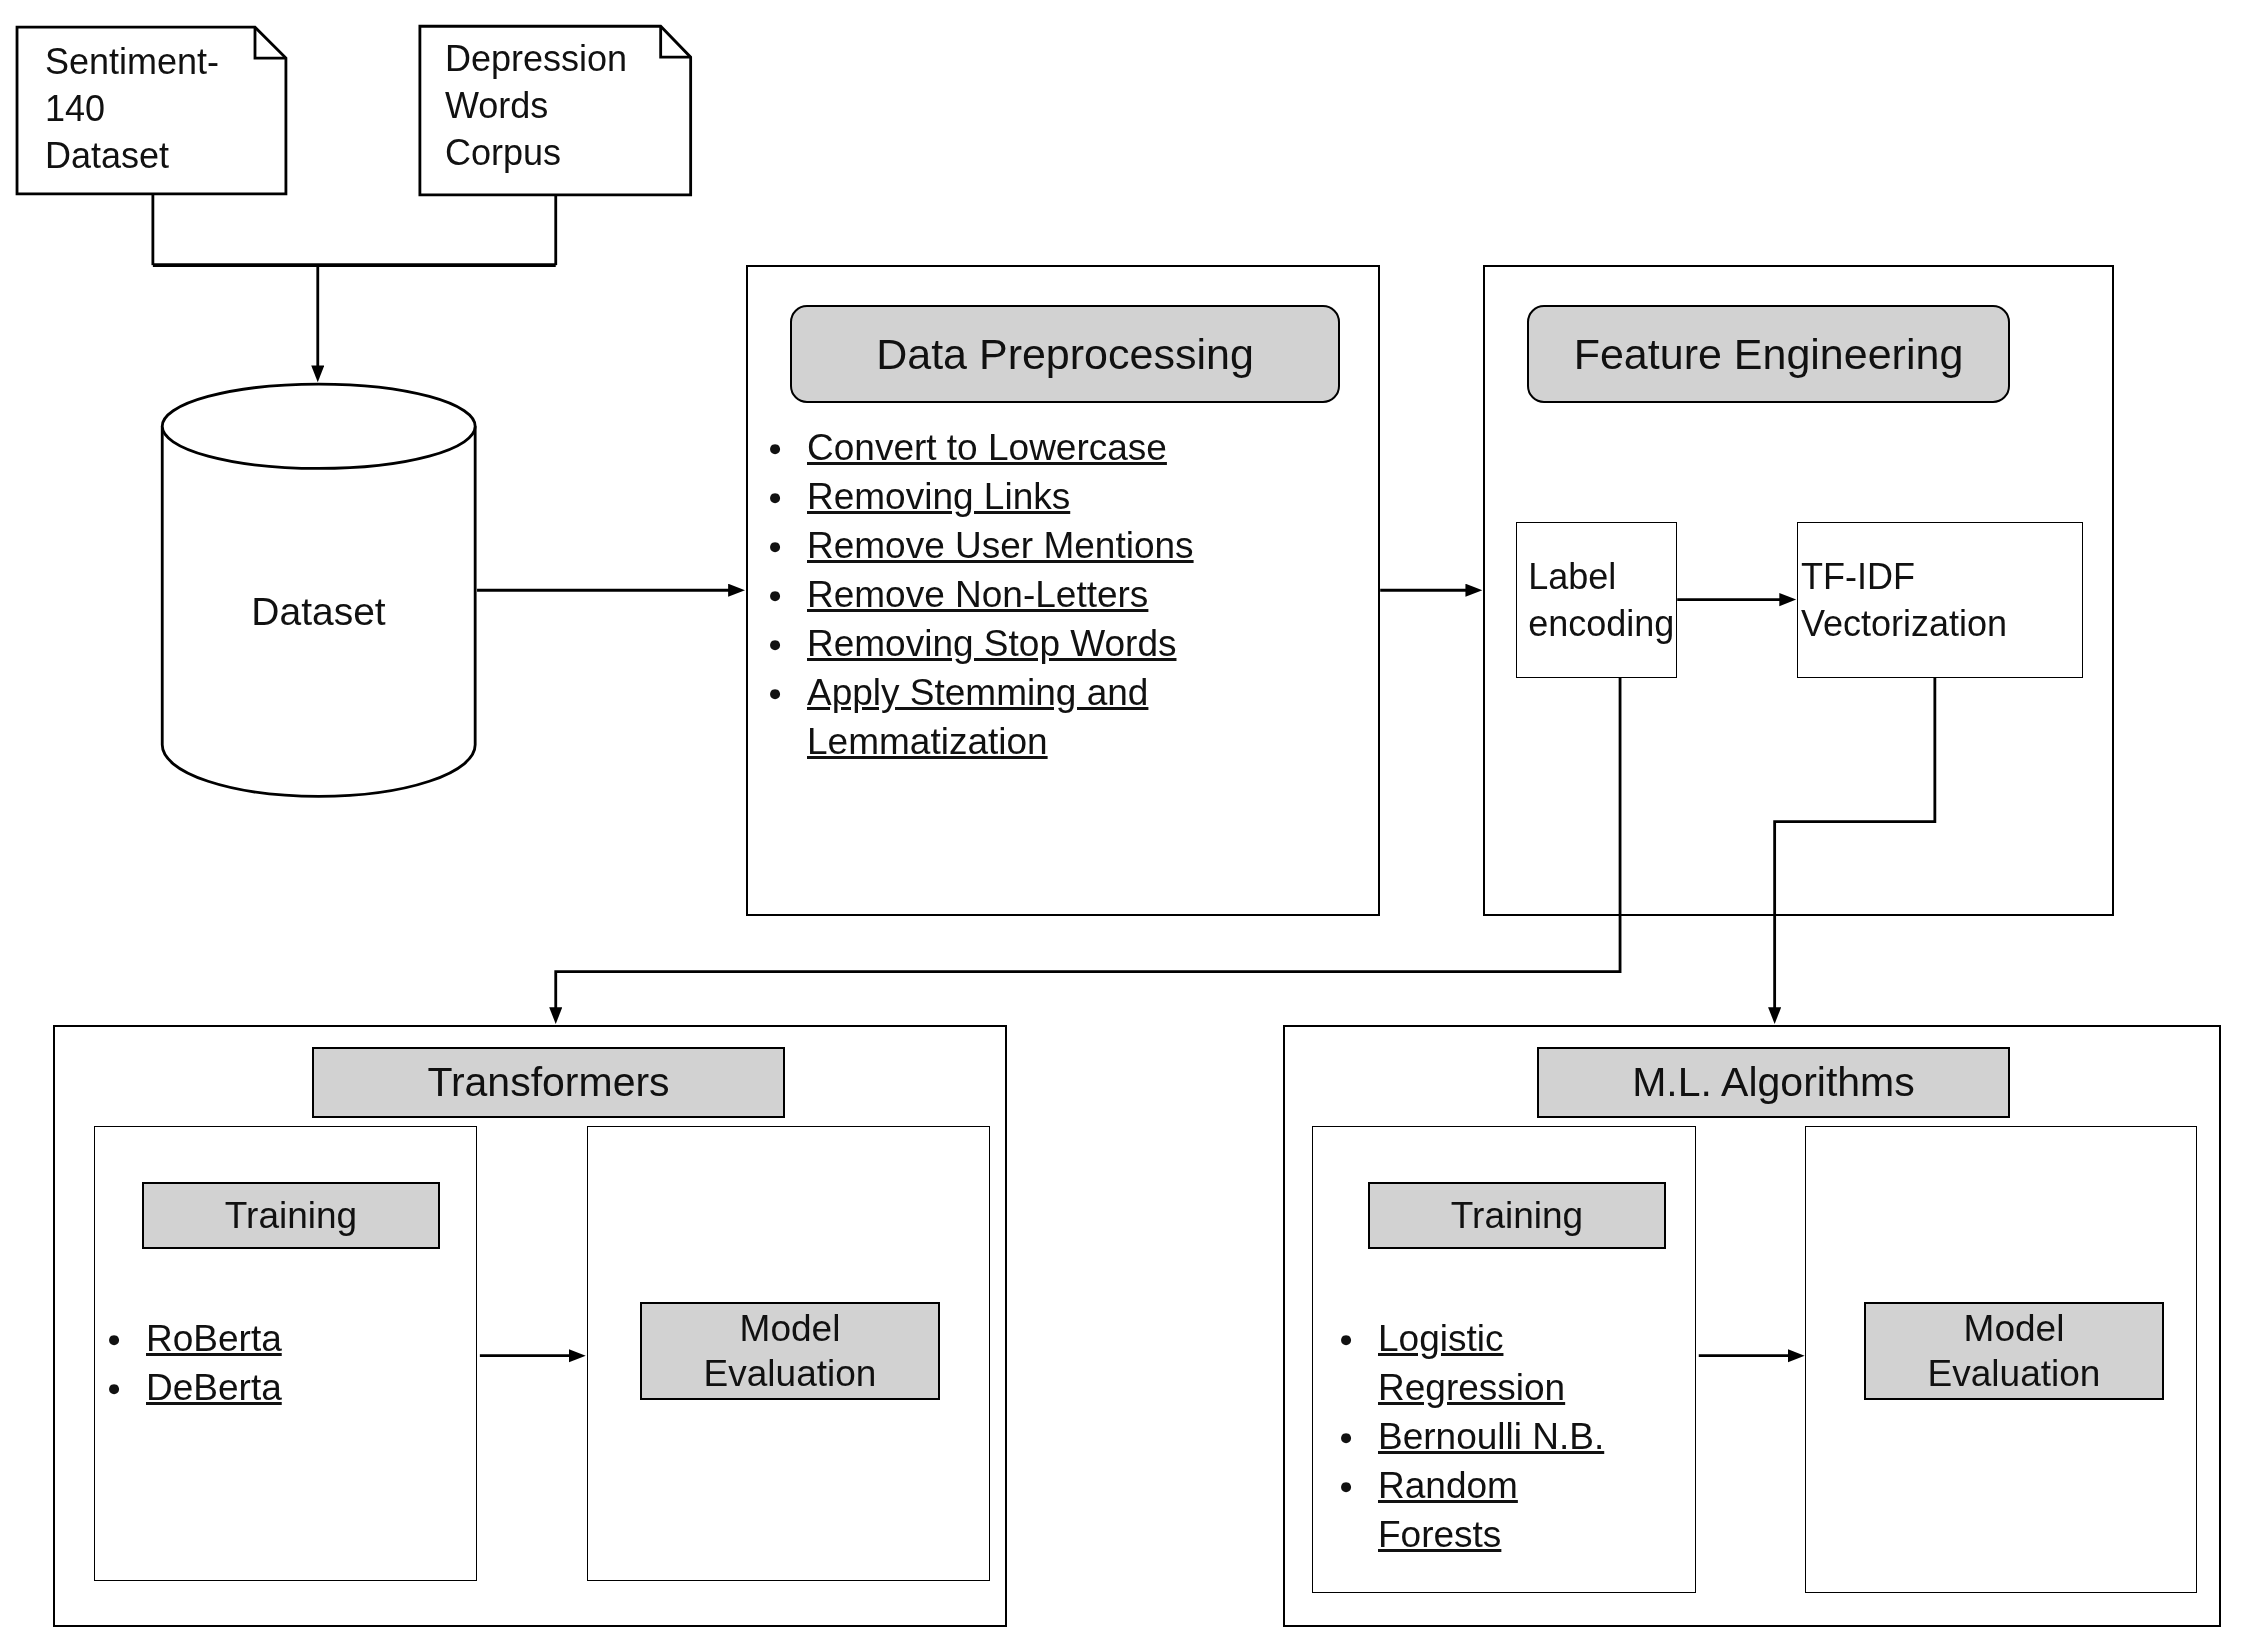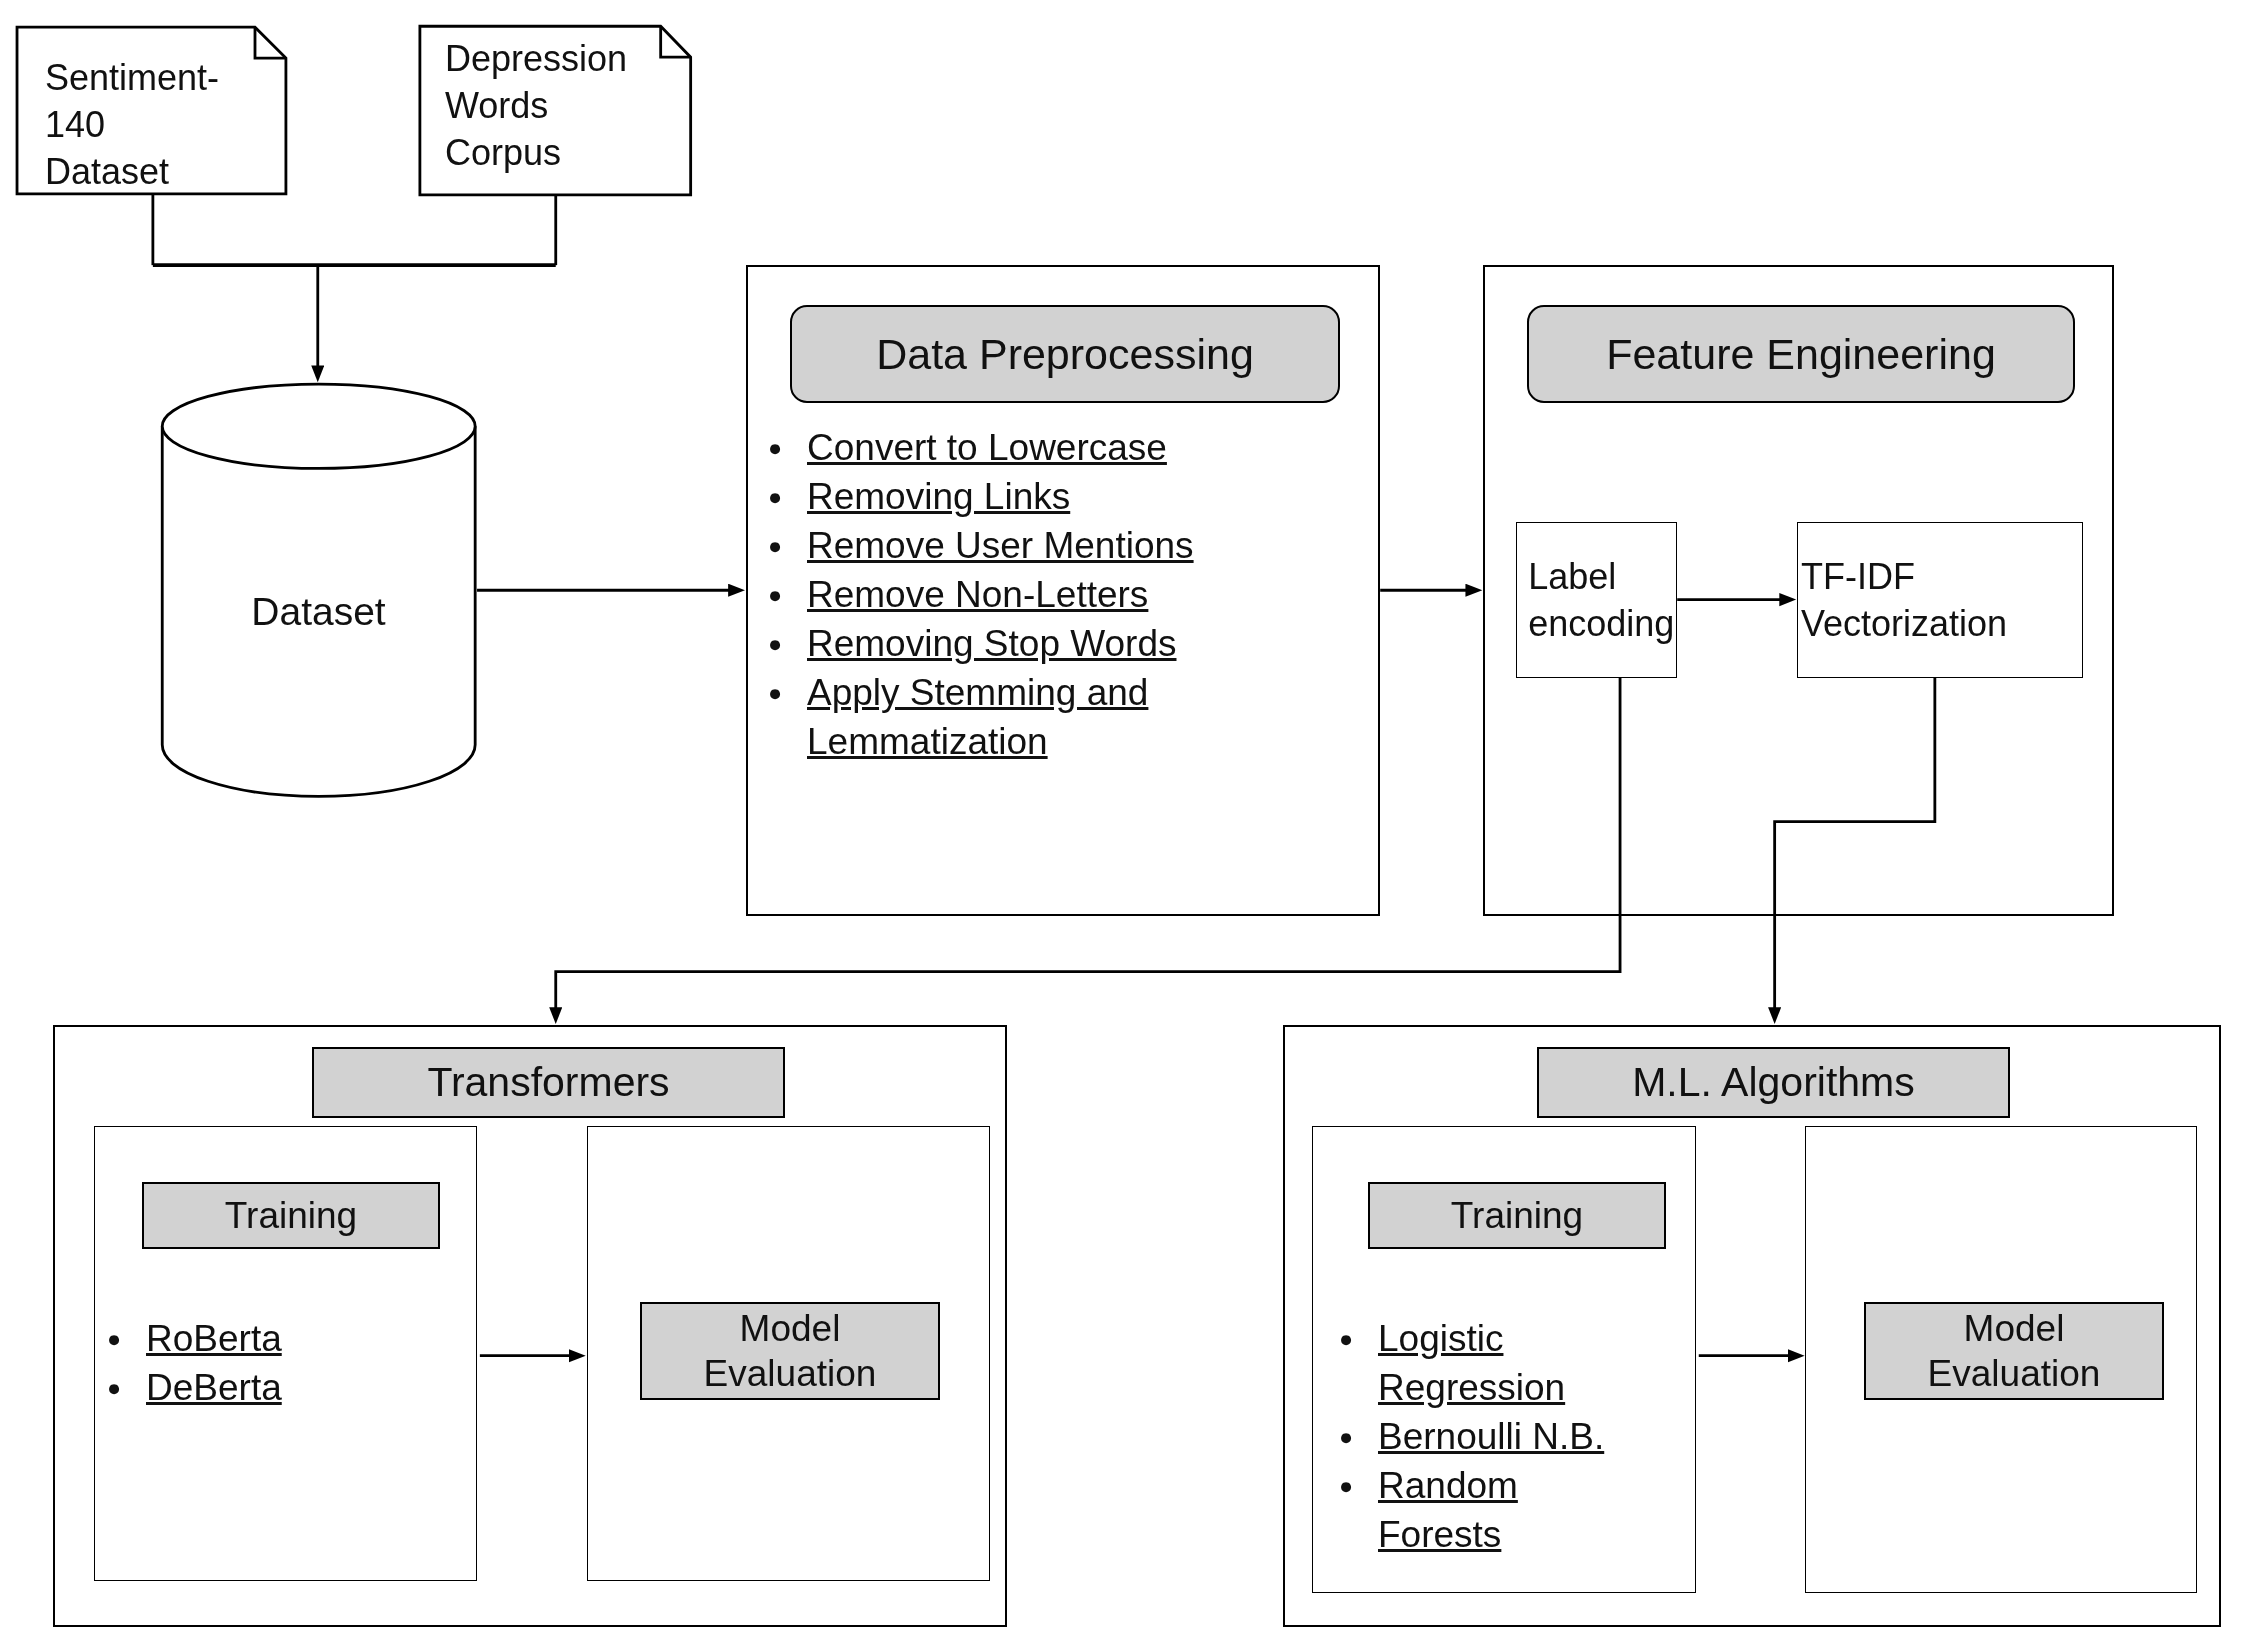--- a/index.html
+++ b/index.html
@@ -47,42 +47,42 @@
     <path d="M339 285 V391" fill="none" stroke="#000" stroke-width="3" marker-end="url(#arw)"></path>
     <path d="M509 630 H778" fill="none" stroke="#000" stroke-width="3" marker-end="url(#arw)"></path>
     <path d="M1473 630 H1565" fill="none" stroke="#000" stroke-width="3" marker-end="url(#arw)"></path>
     <path d="M1790 640 H1900" fill="none" stroke="#000" stroke-width="3" marker-end="url(#arw)"></path>
     <path d="M1729 723 V1037 H593 V1076" fill="none" stroke="#000" stroke-width="3" marker-end="url(#arw)"></path>
     <path d="M2065 723 V877 H1894 V1076" fill="none" stroke="#000" stroke-width="3" marker-end="url(#arw)"></path>
     <path d="M512 1447 H608" fill="none" stroke="#000" stroke-width="3" marker-end="url(#arw)"></path>
     <path d="M1813 1447 H1909" fill="none" stroke="#000" stroke-width="3" marker-end="url(#arw)"></path>
   </svg>
 
-  <div class="abs doc-label" style="left:45px;top:54px;width:234px;">Sentiment-
+  <div class="abs doc-label" style="left:45px;top:38px;width:234px;">Sentiment-
 140
 Dataset</div>
   <div class="abs doc-label" style="left:445px;top:35px;width:234px;">Depression
 Words
 Corpus</div>
 
   <div class="abs" style="left:162px;top:590px;width:313px;text-align:center;font-size:39px;">Dataset</div>
 
   <div class="abs box" style="left:746px;top:265px;width:634px;height:651px;"></div>
   <div class="abs bar hdr-lg" style="left:790px;top:305px;width:550px;height:98px;">Data Preprocessing</div>
   <ul class="abs blist" style="left:755px;top:423px;width:543px;">
     <li>Convert to Lowercase</li>
     <li>Removing Links</li>
     <li>Remove User Mentions</li>
     <li>Remove Non-Letters</li>
     <li>Removing Stop Words</li>
     <li>Apply Stemming and Lemmatization</li>
   </ul>
 
   <div class="abs box" style="left:1483px;top:265px;width:631px;height:651px;"></div>
-  <div class="abs bar hdr-lg" style="left:1527px;top:305px;width:548px;height:98px;">Feature Engineering</div>
+  <div class="abs bar hdr-lg" style="left:1527px;top:305px;width:483px;height:98px;">Feature Engineering</div>
   <div class="abs thinbox cellpad ml-text" style="left:1516px;top:522px;width:161px;height:156px;padding-left:11.2px;font-size:36px;line-height:47px;">Label
 encoding</div>
   <div class="abs thinbox cellpad ml-text" style="left:1797px;top:522px;width:286px;height:156px;padding-left:3px;font-size:36px;line-height:47px;">TF-IDF
 Vectorization</div>
 
   <div class="abs box" style="left:53px;top:1025px;width:954px;height:602px;"></div>
   <div class="abs bar hdr-md" style="left:312px;top:1047px;width:473px;height:71px;">Transformers</div>
   <div class="abs thinbox" style="left:94px;top:1126px;width:383px;height:455px;"></div>
   <div class="abs bar hdr-sm" style="left:142px;top:1182px;width:298px;height:67px;">Training</div>
   <ul class="abs blist" style="left:94px;top:1314px;width:319px;">

